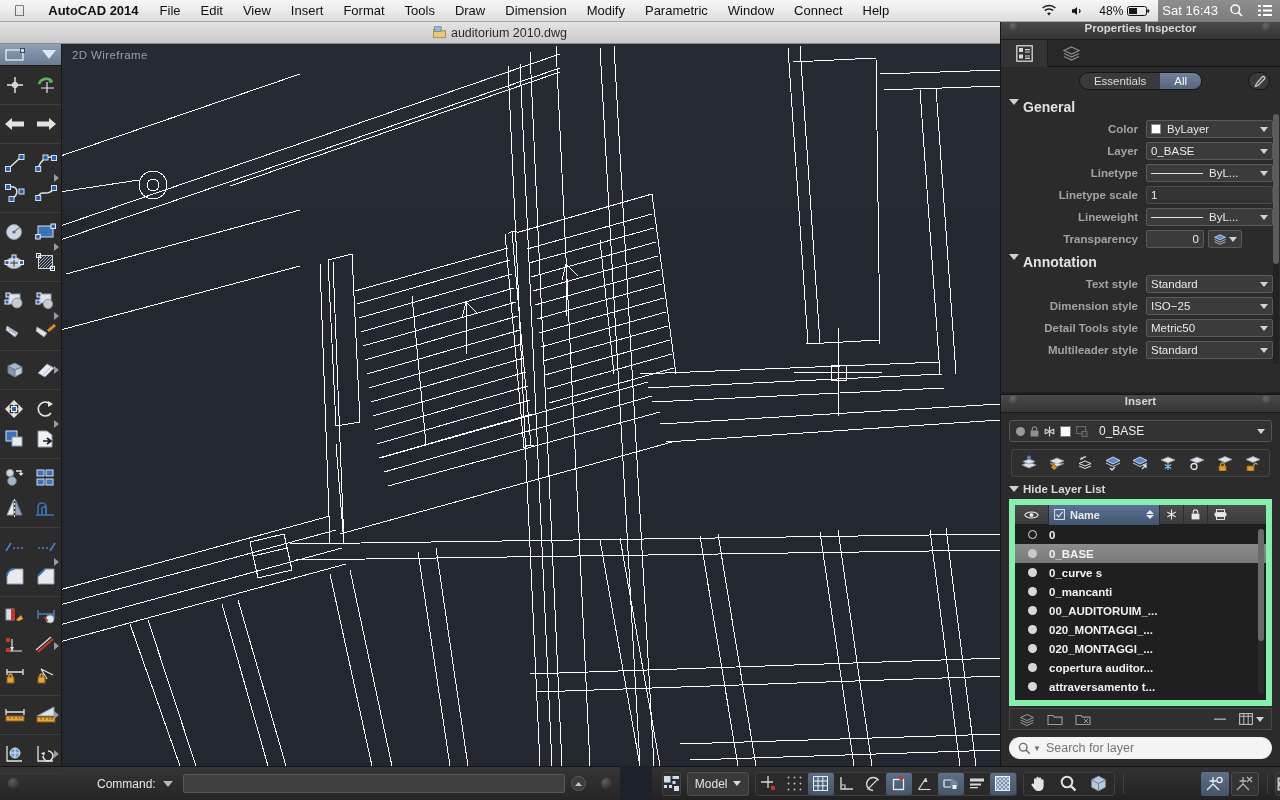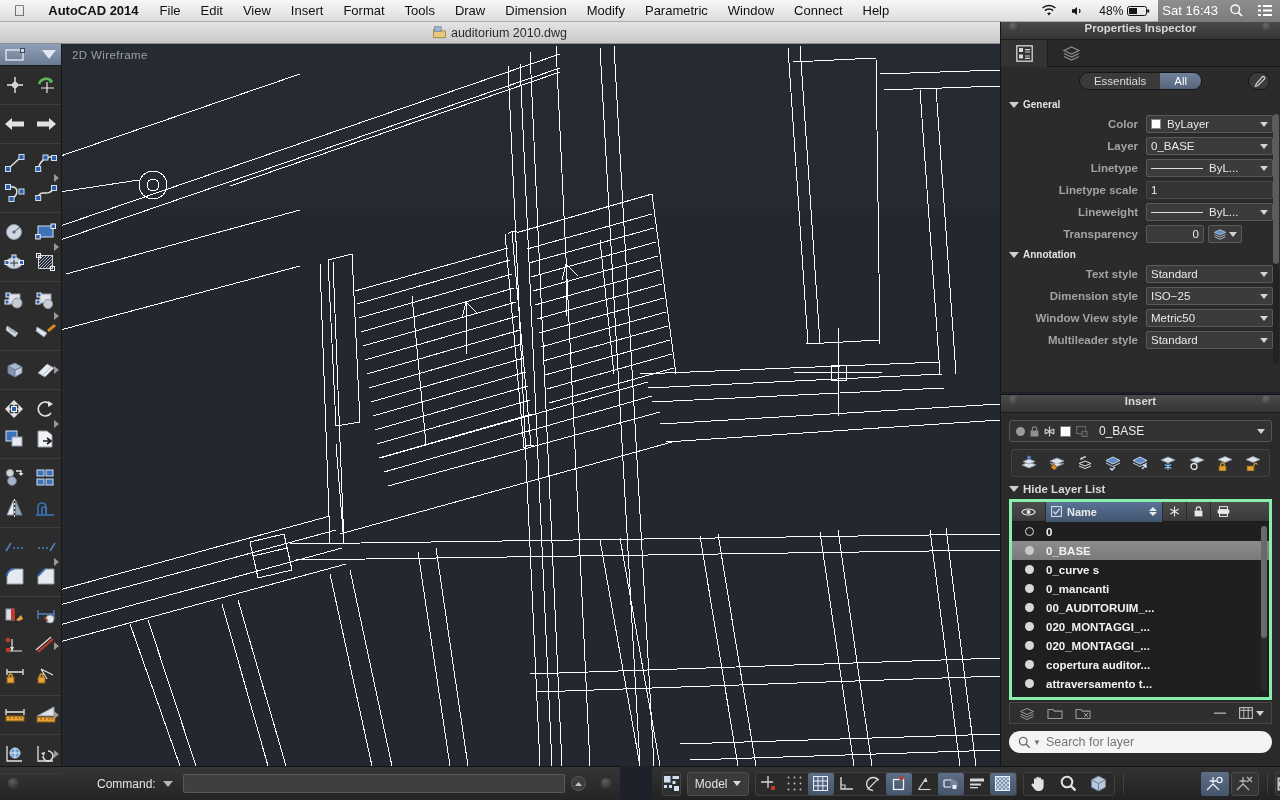--- a/index.html
+++ b/index.html
@@ -105,21 +105,21 @@
   .seg {
     display:flex; border:1px solid #151515; border-radius:9px; overflow:hidden;
     background:#3a3a3a;
   }
   .seg > div { padding:2px 14px; font-size:11.5px; color:#dcdcdc; }
   .seg > div.on { background:linear-gradient(to bottom,#70839b,#55657c); color:#fff;}
   .eyedrop {
     position:absolute; right:10px; width:22px;height:18px;border-radius:9px;
     border:1px solid #151515;background:#3a3a3a;display:flex;align-items:center;justify-content:center;
   }
-  .sectionhdr { color:#e2e2e2; font-size:10px; font-weight:bold; padding:4px 0 3px 8px; display:flex; align-items:center;}
+  .sectionhdr { color:#e2e2e2; font-size:14px; font-weight:bold; padding:4px 0 3px 8px; display:flex; }
   .tri { width:0;height:0;border-left:5px solid transparent;border-right:5px solid transparent;
          border-top:6px solid #cfcfcf;margin-right:4px;}
   .prow { display:flex; align-items:center; height:22px; padding-right:7px; }
   .plabel { width:145px; text-align:right; padding-right:8px; color:#a3a3a3; font-size:11.5px; font-weight:bold;}
   .pfield {
     flex:1; height:18px; background:#3b3b3b; border:1px solid #5a5a5a; border-radius:2px;
     display:flex; align-items:center; padding:0 4px; color:#e9e9e9; font-size:11.5px;
     position:relative;
   }
   .pfield.plain { border-color:#4a4a4a; background:#343434;}
@@ -145,21 +145,21 @@
     padding:0 6px; color:#f0f0f0; font-size:12px;
   }
   .layerCurrent .st { margin-right:5px; display:flex;align-items:center;}
   .layerToolbar {
     margin:7px 10px 0 10px; height:28px; background:#2f2f2f;
     border:1px solid #444; border-radius:3px; display:flex; align-items:center;
     justify-content:space-around; padding:0 3px;
   }
   .layerToolbar .lt { width:24px;height:22px;display:flex;align-items:center;justify-content:center;}
   .hidelist { color:#d9d9d9; font-size:11.5px; font-weight:bold; padding:6px 0 4px 8px; display:flex;align-items:center;}
-  .lgrid { margin:0 8px; border:3px solid #86efac; background:#1f1f1f; }
+  .lgrid { margin:0 8px; border:6px solid #86efac; background:#1f1f1f; }
   .lghdr {
     display:flex; height:20px; background:linear-gradient(to bottom,#4c4c4c,#3a3a3a);
     border-bottom:1px solid #1a1a1a; color:#e8e8e8; font-size:11px; font-weight:bold;
     align-items:center;
   }
   .lghdr .c { display:flex;align-items:center;justify-content:center;height:20px;border-right:1px solid #2b2b2b;}
   .lgrow { display:flex; height:19px; align-items:center; color:#f2f2f2; font-size:11.5px; font-weight:bold;}
   .lgrow.sel { background:linear-gradient(to bottom,#8c8c8c,#7a7a7a); }
   .lgrow .eyec { width:34px; display:flex;align-items:center;justify-content:center;}
   .bulb-on { width:9px;height:9px;border-radius:50%;background:#d8d8d8;}
@@ -944,21 +944,21 @@
         </div>
       </div>
       <div class="prow">
         <div class="plabel">Dimension style</div>
         <div class="pfield">
           <span>ISO−25</span>
           <span class="caretdn"></span>
         </div>
       </div>
       <div class="prow">
-        <div class="plabel">Window View style</div>
+        <div class="plabel">Detail Tools style</div>
         <div class="pfield">
           <span>Metric50</span>
           <span class="caretdn"></span>
         </div>
       </div>
       <div class="prow">
         <div class="plabel">Multileader style</div>
         <div class="pfield">
           <span>Standard</span>
           <span class="caretdn"></span>

